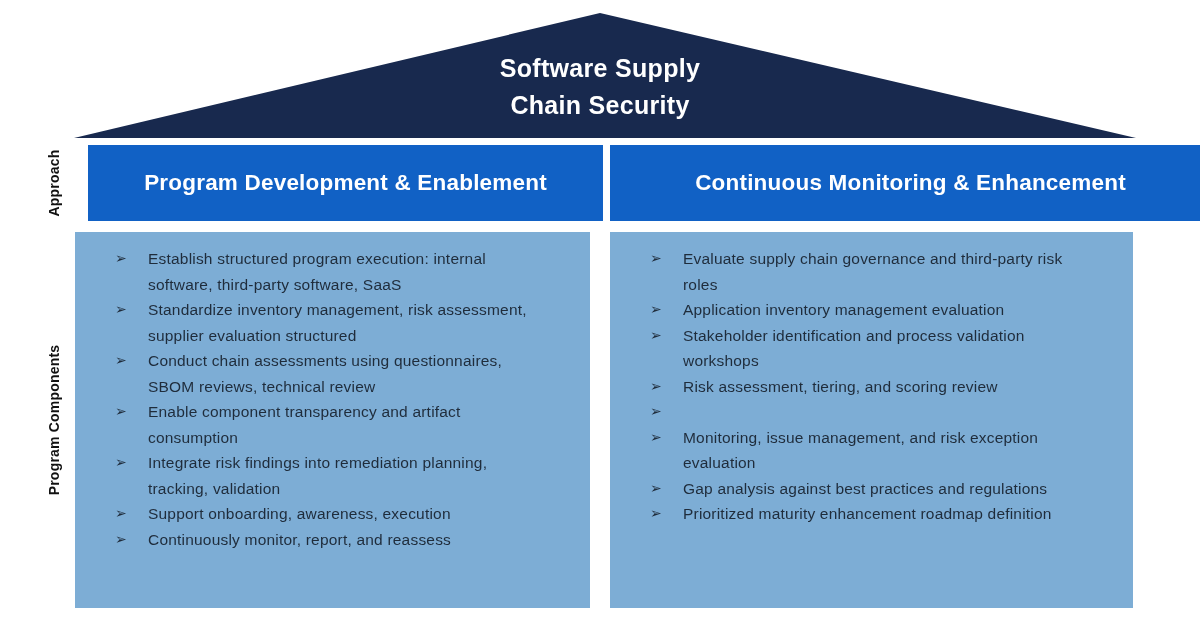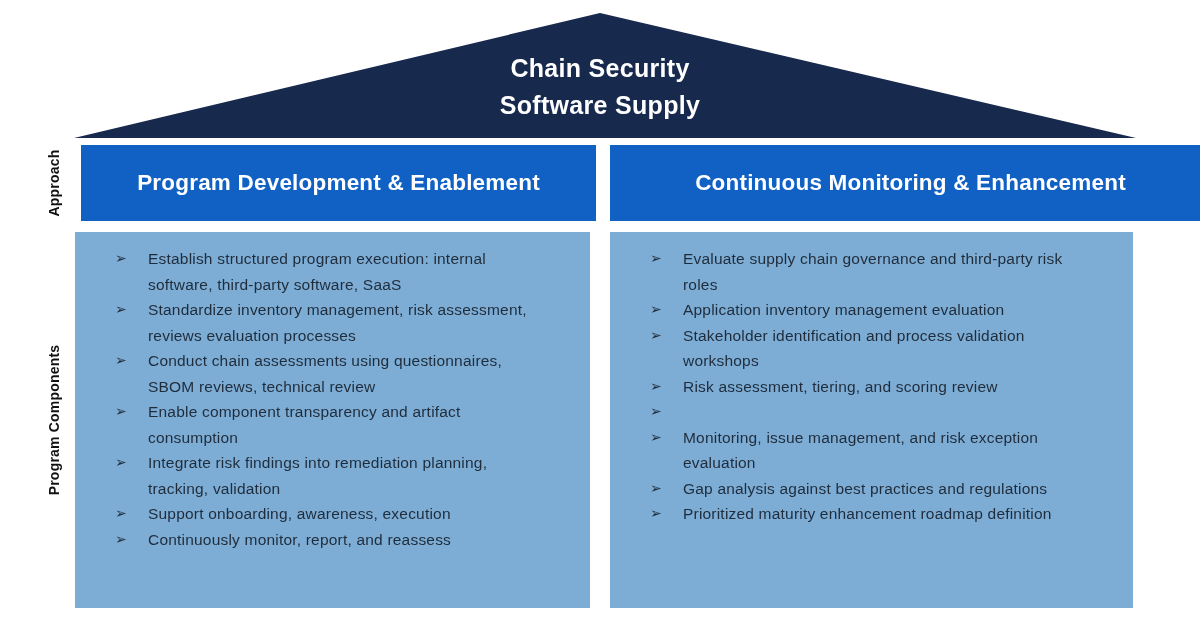--- a/index.html
+++ b/index.html
@@ -35,21 +35,21 @@
   
   .col-header{
     position:absolute;
     top:145px;height:76px;
     background:var(--header-blue,#1161C5);
     color:#ffffff;
     display:flex;align-items:center;justify-content:center;
     font-size:22.5px;font-weight:bold;
     letter-spacing:0.2px;
   }
-  .col-header.left{left:81px;width:515px;}
+  .col-header.left{left:88px;width:515px;}
   .col-header.right{left:610px;width:601px;}
   
   .panel{
     position:absolute;
     top:232px;height:376px;
     background:var(--panel-blue,#7DADD5);
     margin:0;
     list-style:none;
     padding:14px 22px 0 40px;
     box-sizing:border-box;
@@ -74,40 +74,40 @@
 </head>
 <body>
 
 <div class="canvas">
 
   <svg class="roof-svg" width="1200" height="140" viewBox="0 0 1200 140">
     <polygon points="600,13 1136,138 74,138" fill="#18294E"></polygon>
   </svg>
 
   <div class="roof-title">
+    <div>Software Supply</div>
     <div>Chain Security</div>
-    <div>Software Supply</div>
   </div>
 
   <div class="side-label approach">Approach</div>
 
   <div class="side-label components">Program Components</div>
 
   <div class="col-header left">Program Development &amp; Enablement</div>
 
   <div class="col-header right">Continuous Monitoring &amp; Enhancement</div>
 
   <ul class="panel left">
       <li>
         <span class="marker">➢</span>
         <span class="bullet-text">Establish structured program execution: internal software, third-party software, SaaS</span>
       </li>
       <li>
         <span class="marker">➢</span>
-        <span class="bullet-text">Standardize inventory management, risk assessment, reviews evaluation processes</span>
+        <span class="bullet-text">Standardize inventory management, risk assessment, supplier evaluation structured</span>
       </li>
       <li>
         <span class="marker">➢</span>
         <span class="bullet-text">Conduct chain assessments using questionnaires, SBOM reviews, technical review</span>
       </li>
       <li>
         <span class="marker">➢</span>
         <span class="bullet-text">Enable component transparency and artifact consumption</span>
       </li>
       <li>

